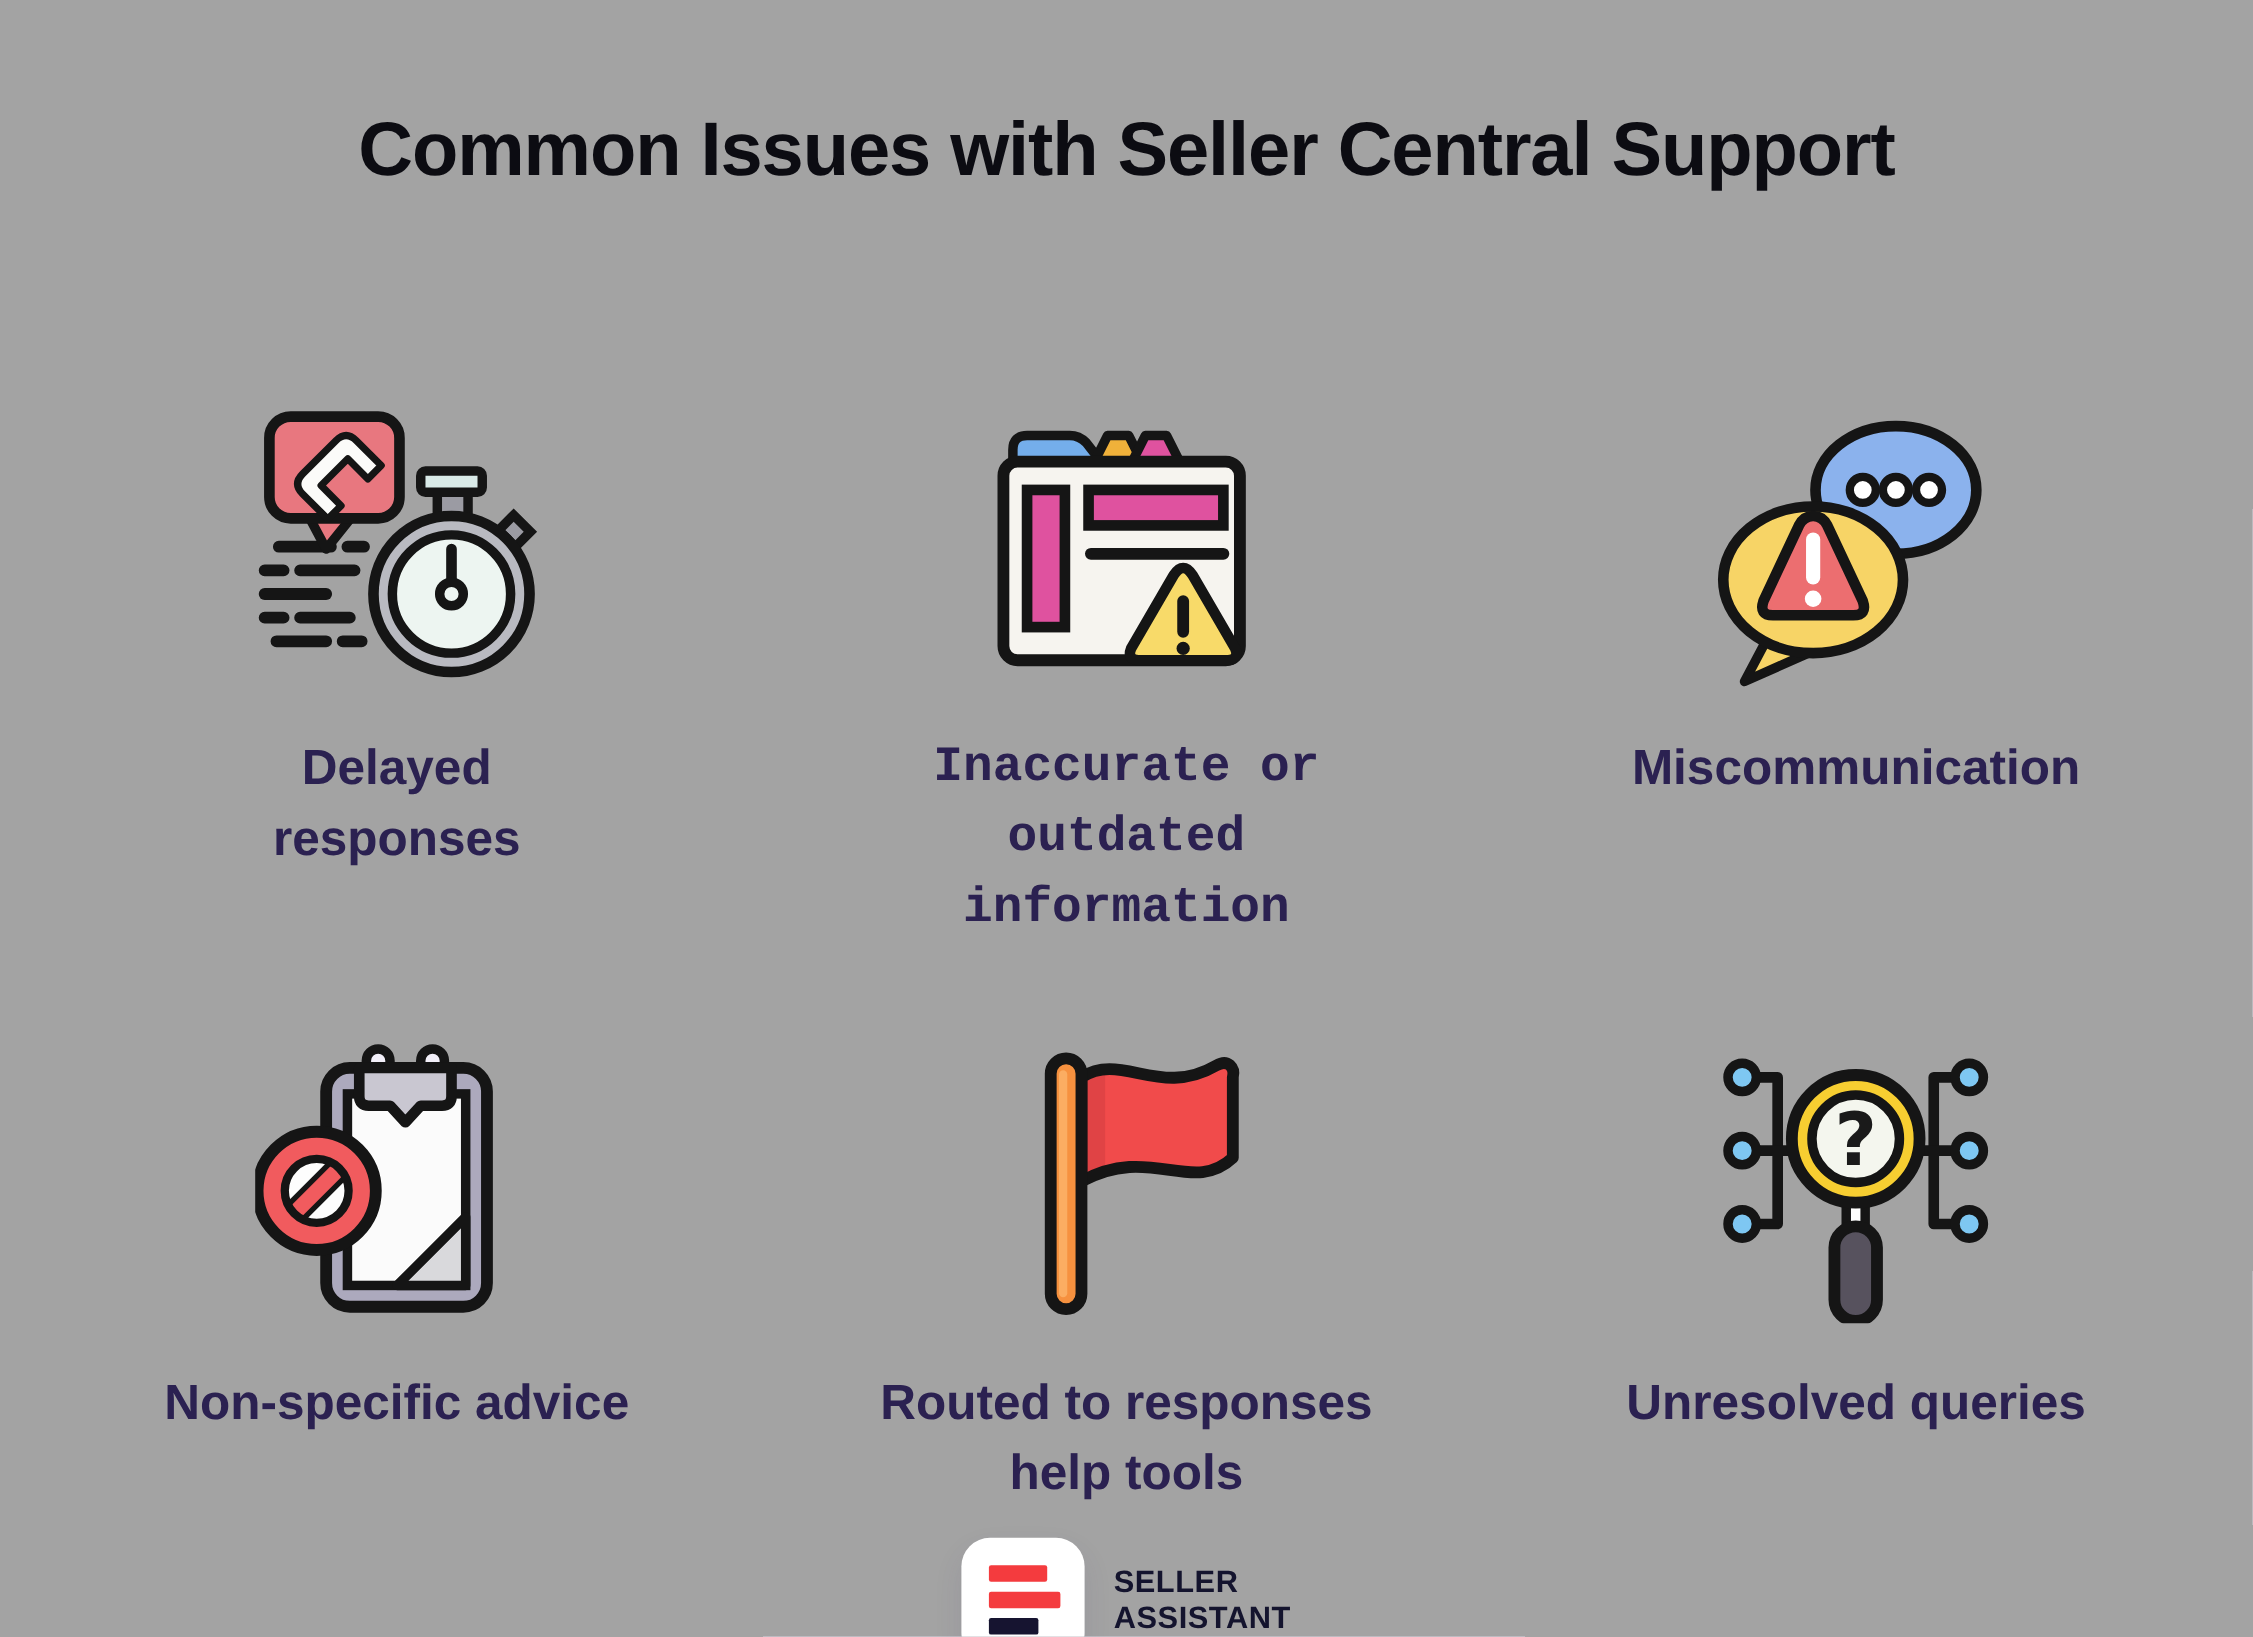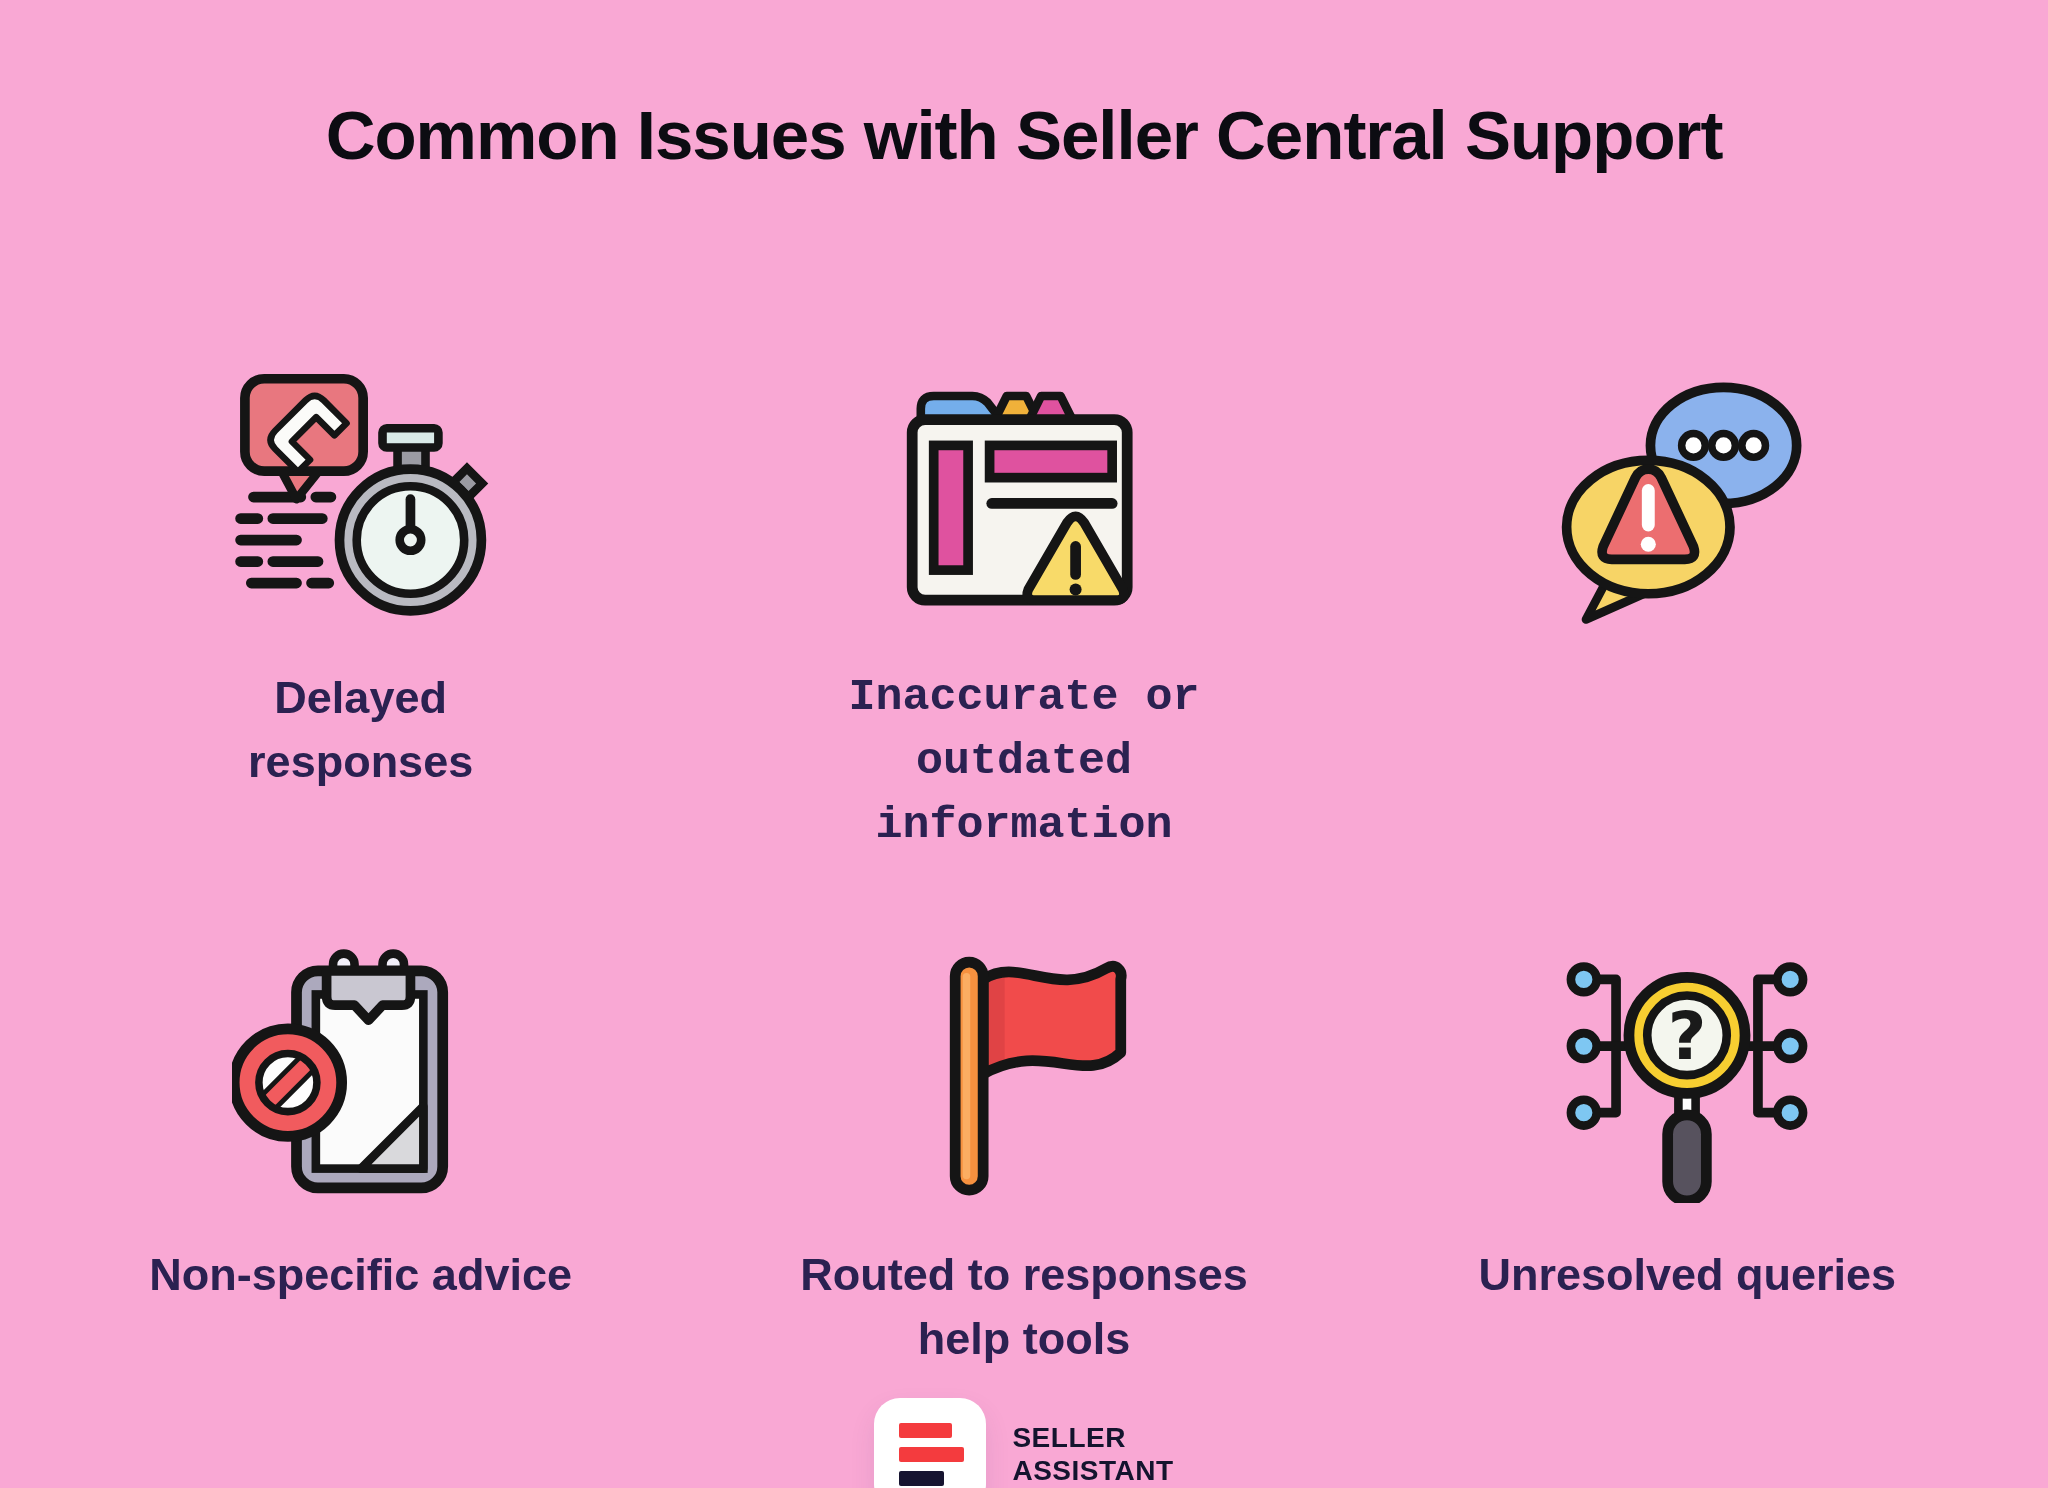--- a/index.html
+++ b/index.html
@@ -1,19 +1,19 @@
 <!DOCTYPE html>
 <html><head>
 <meta charset="utf-8">
 <style>
   * { margin:0; padding:0; box-sizing:border-box; }
   html,body { background:#e8e4f2; }
   .page {
     width:2048px; height:1488px;
-    background:#f9a8d4;
+    background:#a3a3a3;
     font-family:"Liberation Sans", sans-serif;
     display:flex; flex-direction:column; align-items:center;
     overflow:hidden; position:relative;
   }
   .title {
     margin-top:96px;
     font-size:69px; font-weight:800; letter-spacing:-1px;
     color:#0C0C12; text-align:center;
   }
   .grid {
@@ -130,20 +130,21 @@
           <circle cx="91" cy="36" r="5.5" fill="#FFFFFF" stroke="#151515" stroke-width="3.5"></circle>
 
           <path d="M22,100 L13,117 L40,105 Z" fill="#F7D466" stroke="#151515" stroke-width="4" stroke-linejoin="round"></path>
           <ellipse cx="42" cy="74" rx="38" ry="31" fill="#F7D466" stroke="#151515" stroke-width="4.5"></ellipse>
 
           <path d="M42,47 Q46,47 48,51 L63,83 Q65,89 59,89 L25,89 Q19,89 21,83 L36,51 Q38,47 42,47 Z" fill="#EC6E70" stroke="#151515" stroke-width="4.5" stroke-linejoin="round"></path>
           <line x1="42" y1="57" x2="42" y2="73" stroke="#FFFFFF" stroke-width="6" stroke-linecap="round"></line>
           <circle cx="42" cy="82" r="3.5" fill="#FFFFFF"></circle>
         </svg>
       </div>
+      <div class="label">Miscommunication</div>
     </div>
 
     <div class="item">
       <div class="icon-box">
         <svg viewBox="0 0 120 120">
 
           <rect x="47" y="4" width="10" height="15" rx="5" fill="#F2EFF9" stroke="#151515" stroke-width="4"></rect>
           <rect x="70" y="4" width="10" height="15" rx="5" fill="#F2EFF9" stroke="#151515" stroke-width="4"></rect>
 
           <rect x="30" y="12" width="68" height="101" rx="10" fill="#ACA9BD" stroke="#151515" stroke-width="5"></rect>

